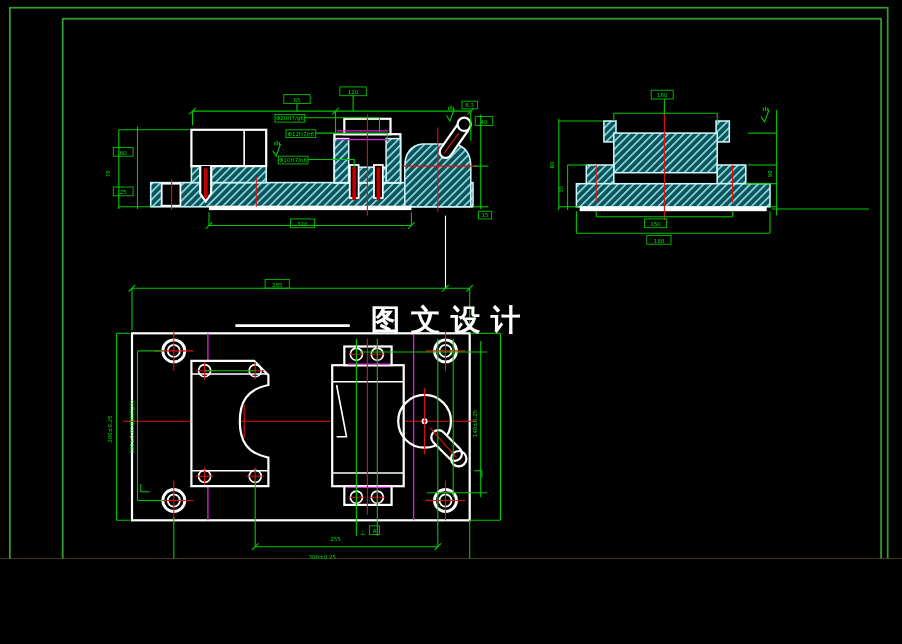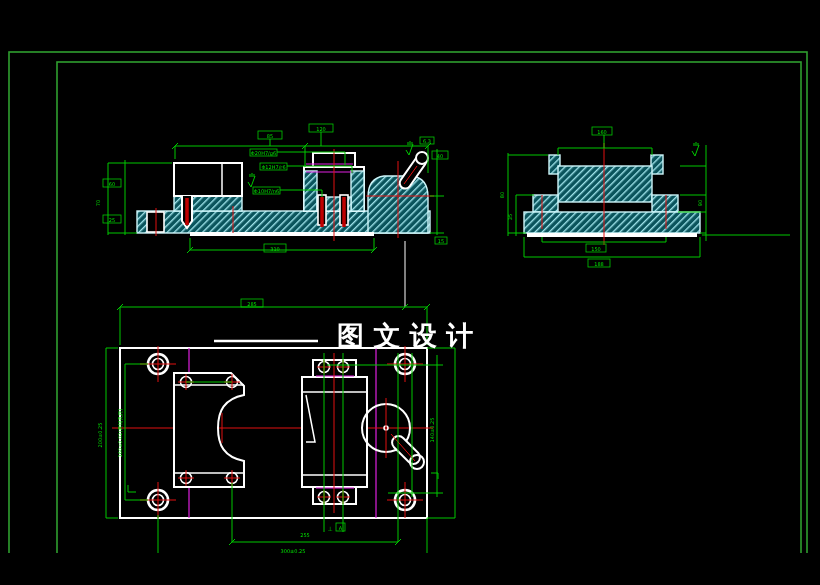--- a/index.html
+++ b/index.html
@@ -1,16 +1,16 @@
 <!DOCTYPE html>
 <html><head>
 <meta charset="utf-8">
 <style>
   html,body{margin:0;padding:0;background:#000;}
-  .wrap{width:820px;height:508px;background:#fdba74;position:relative;overflow:hidden;margin-top:45px;}
+  .wrap{width:820px;height:508px;background:#fdba74;position:relative;overflow:hidden;}
   svg{display:block;}
   .hatch{fill:url(#hatchP);stroke:#cdf6fa;stroke-width:1.4;}
   .cell{fill:#000;stroke:#fff;stroke-width:1.6;}
   .cell2{fill:#000;stroke:#fff;stroke-width:2;}
   .dim{stroke:#00c800;stroke-width:1;fill:none;}
   .dimbox{fill:none;stroke:#00c800;stroke-width:0.8;}
   .red{stroke:#e01010;stroke-width:1;fill:none;}
   .red3{stroke:#c00000;stroke-width:3.5;fill:none;}
   .mag{stroke:#e020e0;stroke-width:1.2;fill:none;}
   .tb{stroke:#e8e8e8;stroke-width:1;fill:none;}

